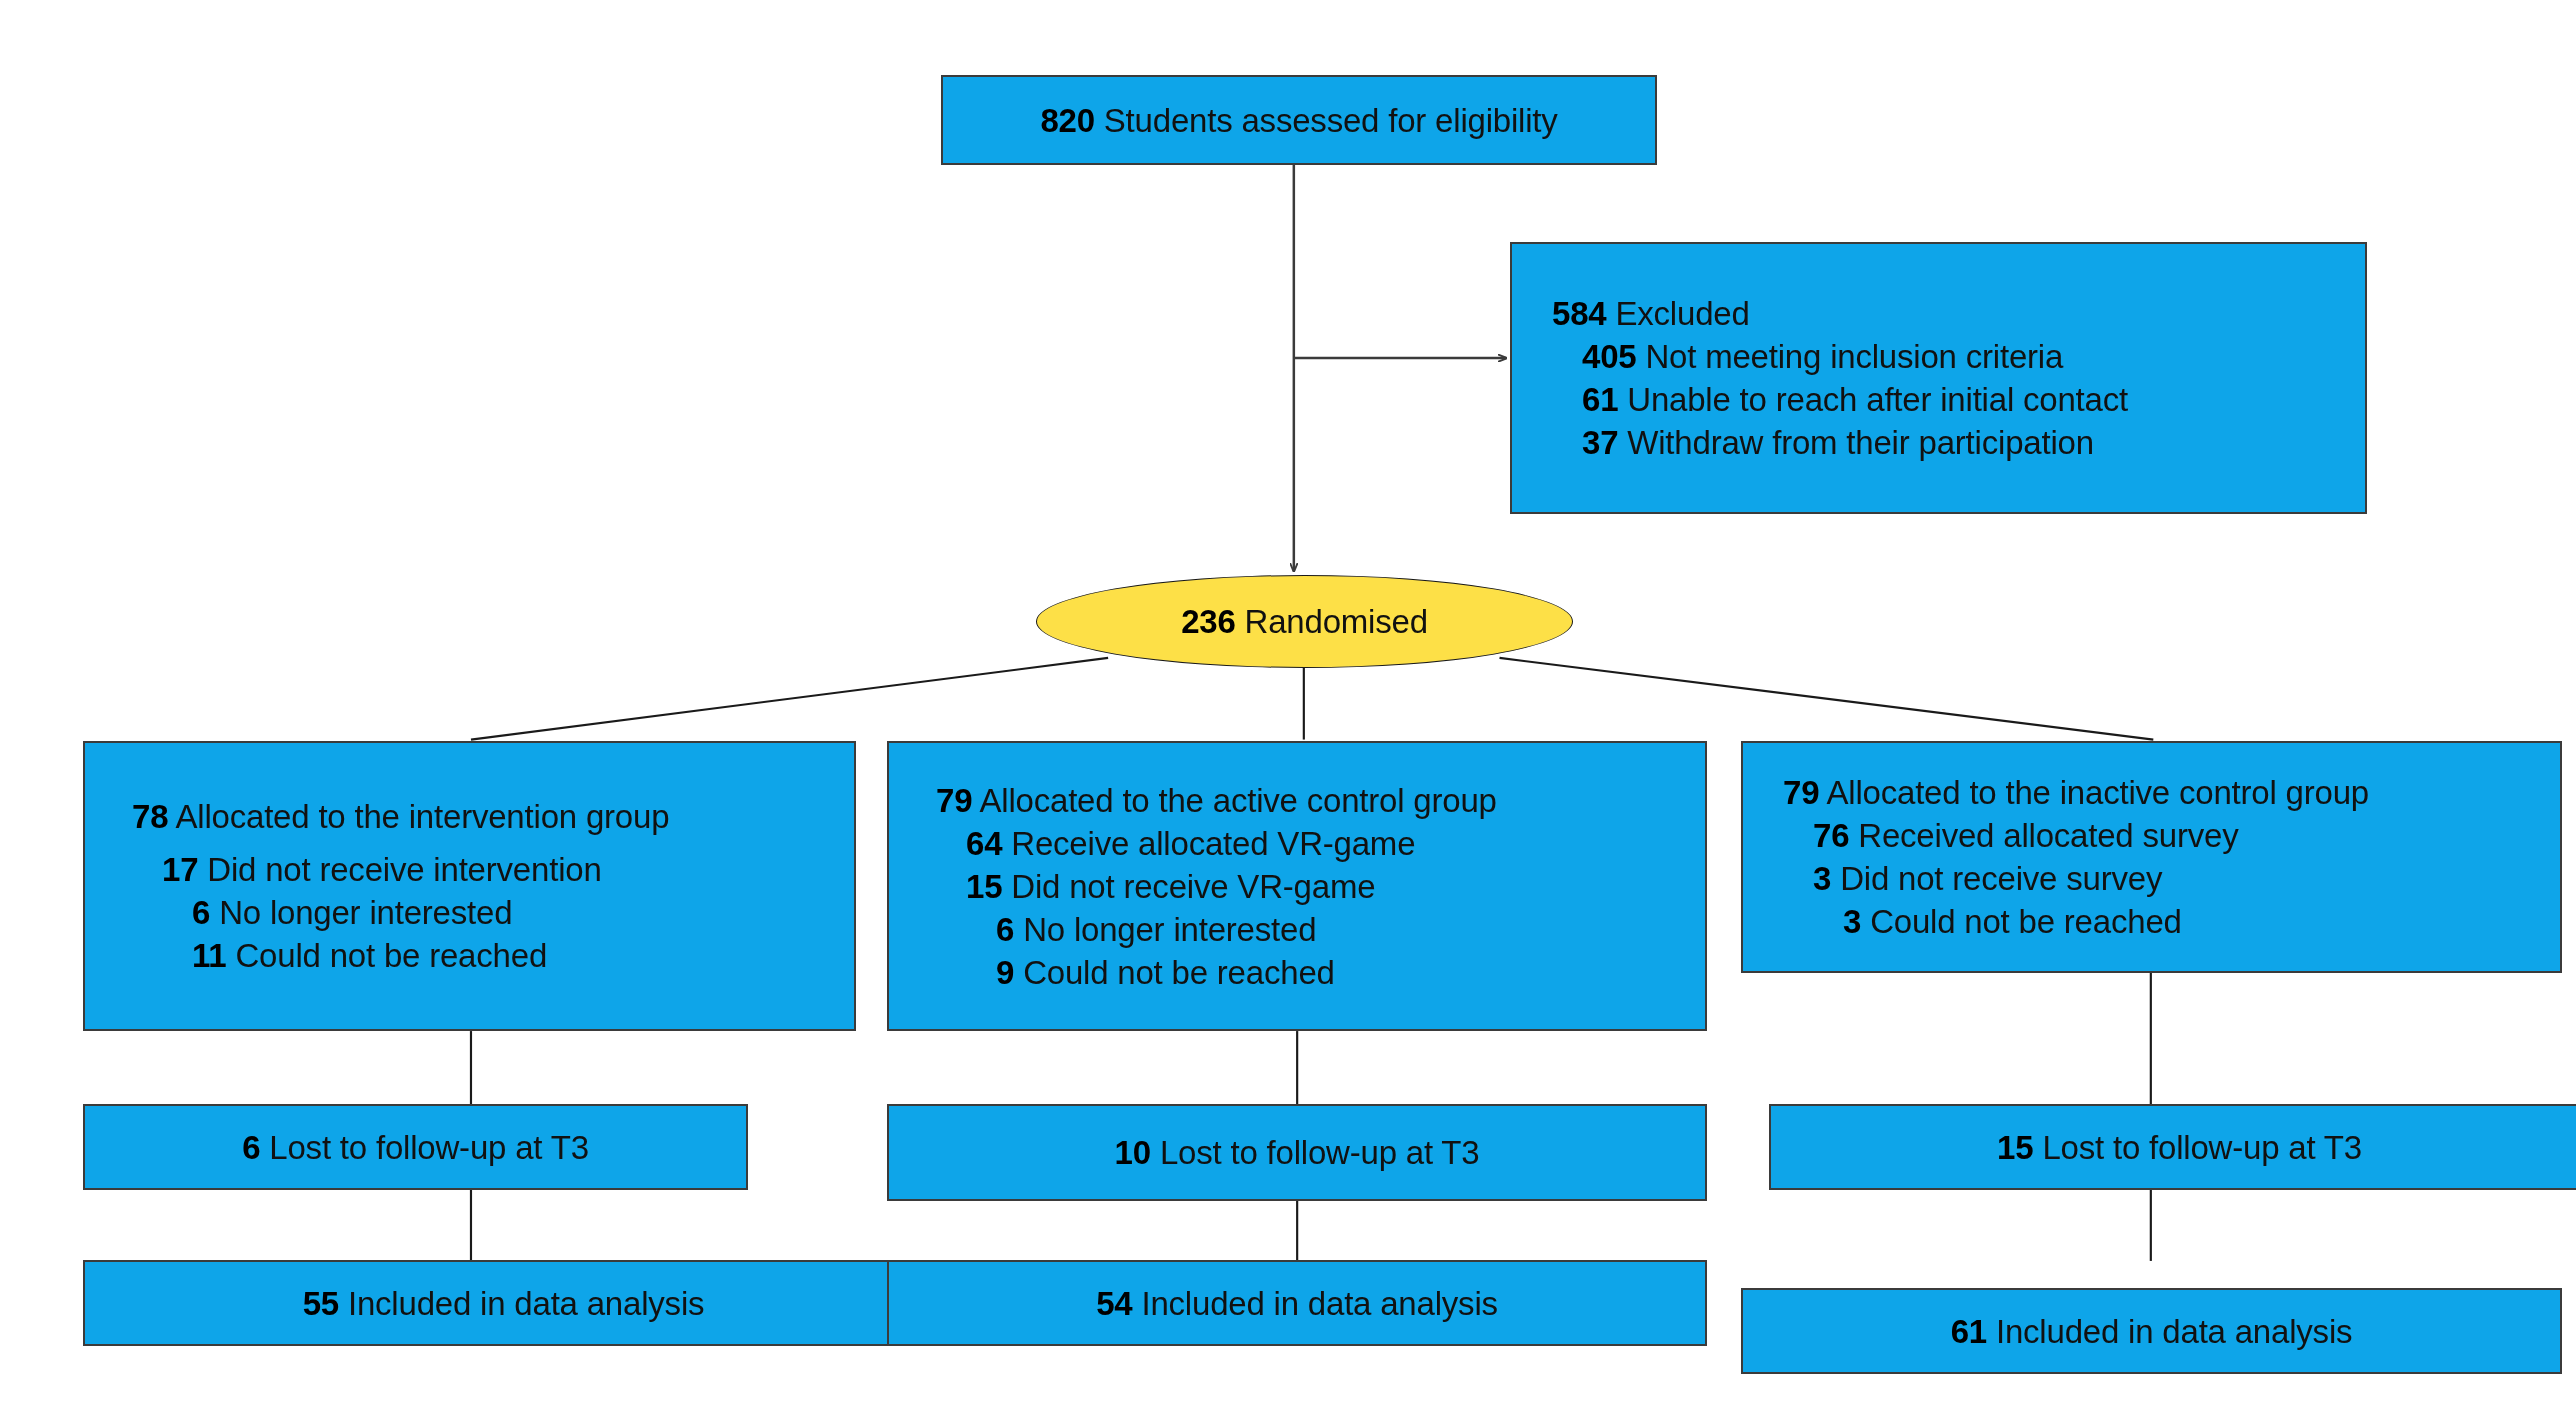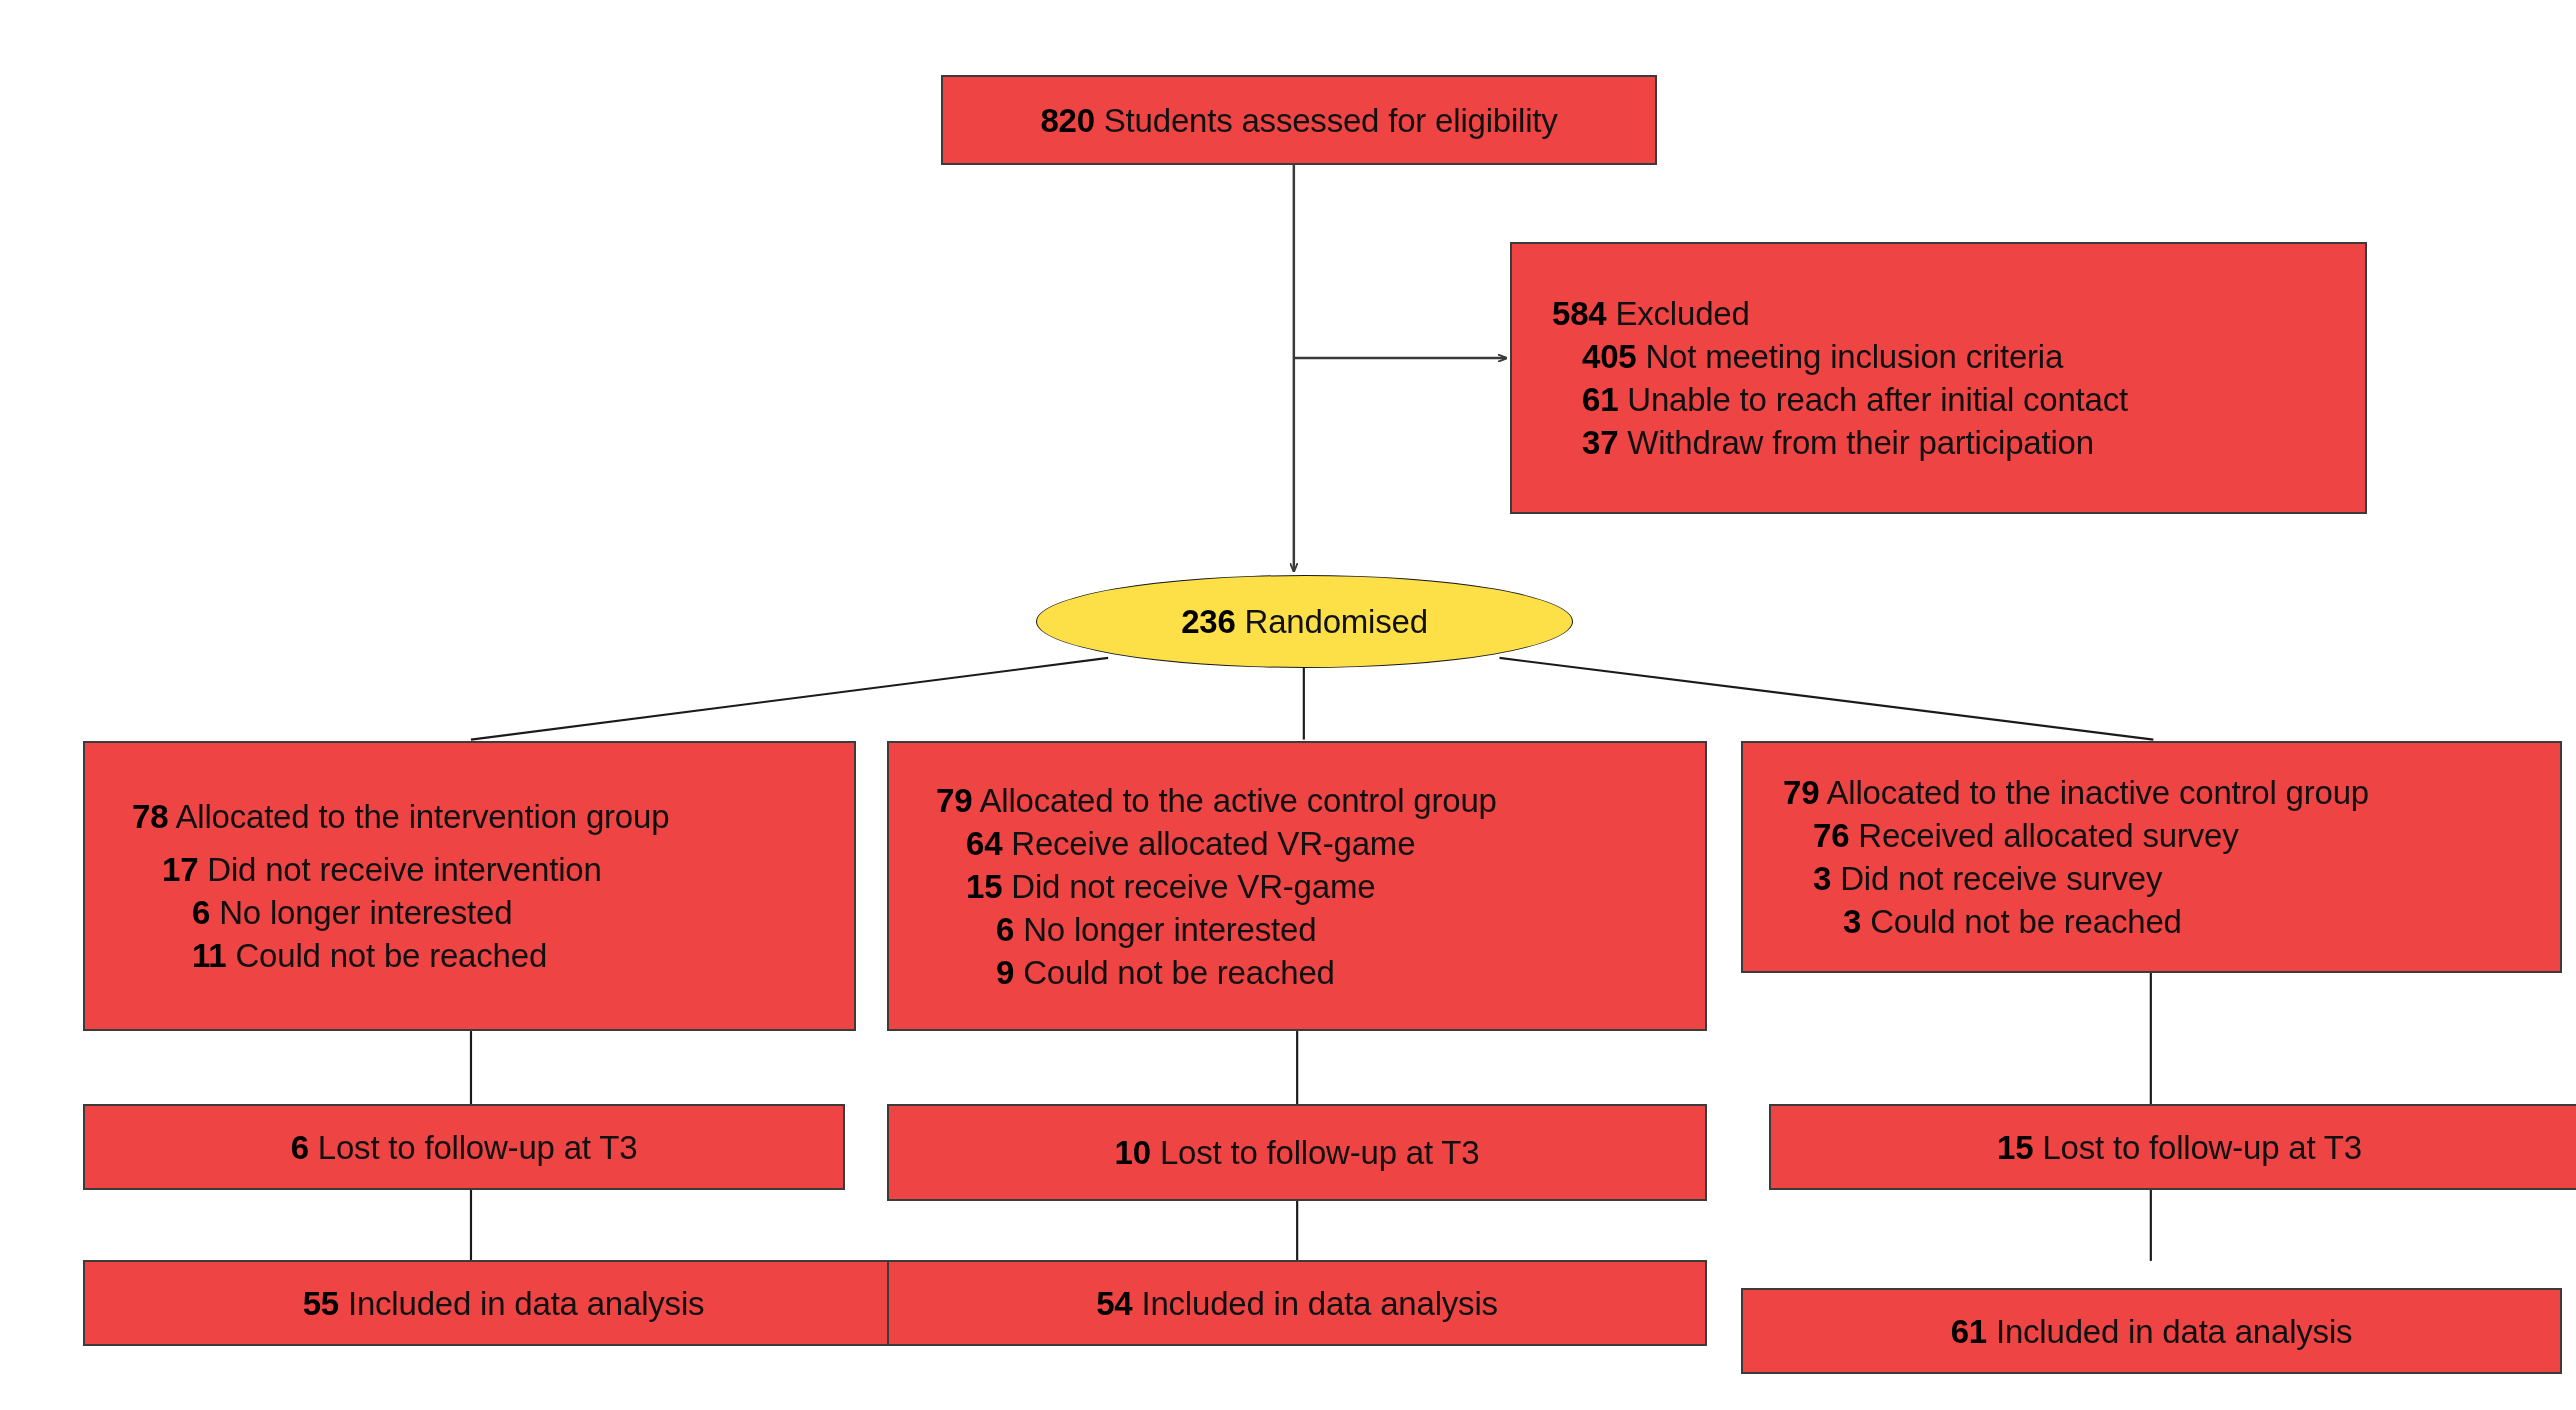--- a/index.html
+++ b/index.html
@@ -21,21 +21,21 @@
     position: absolute;
     left: 0;
     top: 0;
     width: 2576px;
     height: 1410px;
     pointer-events: none;
   }
   .node {
     position: absolute;
     box-sizing: border-box;
-    background: #ef4444;
+    background: #0ea5e9;
     border: 2.5px solid #3b3b3b;
     display: flex;
     flex-direction: column;
     justify-content: center;
   }
   .node.center {
     align-items: center;
   }
   .line {
     font-size: 33px;
@@ -64,21 +64,21 @@
 
   
   #node-assessed   { left: 941px; top: 75px;  width: 716px;  height: 90px; }
   #node-excluded   { left: 1510px; top: 242px; width: 857px; height: 272px; padding-left: 40px; }
   #node-randomised { left: 1036px; top: 575px; width: 537px;  height: 93px; }
 
   #node-alloc-1    { left: 83px;  top: 741px; width: 773px;  height: 290px; padding-left: 47px; }
   #node-alloc-2    { left: 887px; top: 741px; width: 820px;  height: 290px; padding-left: 47px; }
   #node-alloc-3    { left: 1741px; top: 741px; width: 821px;  height: 232px; padding-left: 40px; }
 
-  #node-lost-1     { left: 83px;  top: 1104px; width: 762px; height: 86px; }
+  #node-lost-1     { left: 83px;  top: 1104px; width: 665px; height: 86px; }
   #node-lost-2     { left: 887px; top: 1104px; width: 820px; height: 97px; }
   #node-lost-3     { left: 1741px; top: 1104px; width: 821px; height: 86px; margin-left: 28px; }
 
   #node-incl-1     { left: 83px;  top: 1260px; width: 841px; height: 86px; }
   #node-incl-2     { left: 887px; top: 1260px; width: 820px; height: 86px; }
   #node-incl-3     { left: 1741px; top: 1260px; width: 821px; height: 86px; margin-top: 28px; }
 
   .sub1 { padding-left: 30px; }
   .sub2 { padding-left: 60px; }
   .rowgap { height: 10px; }

